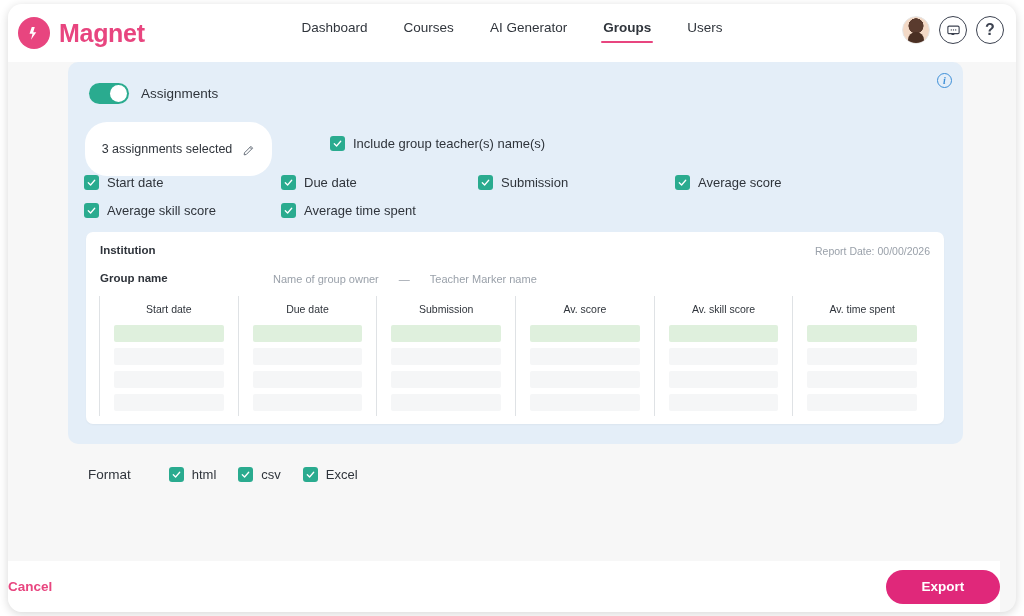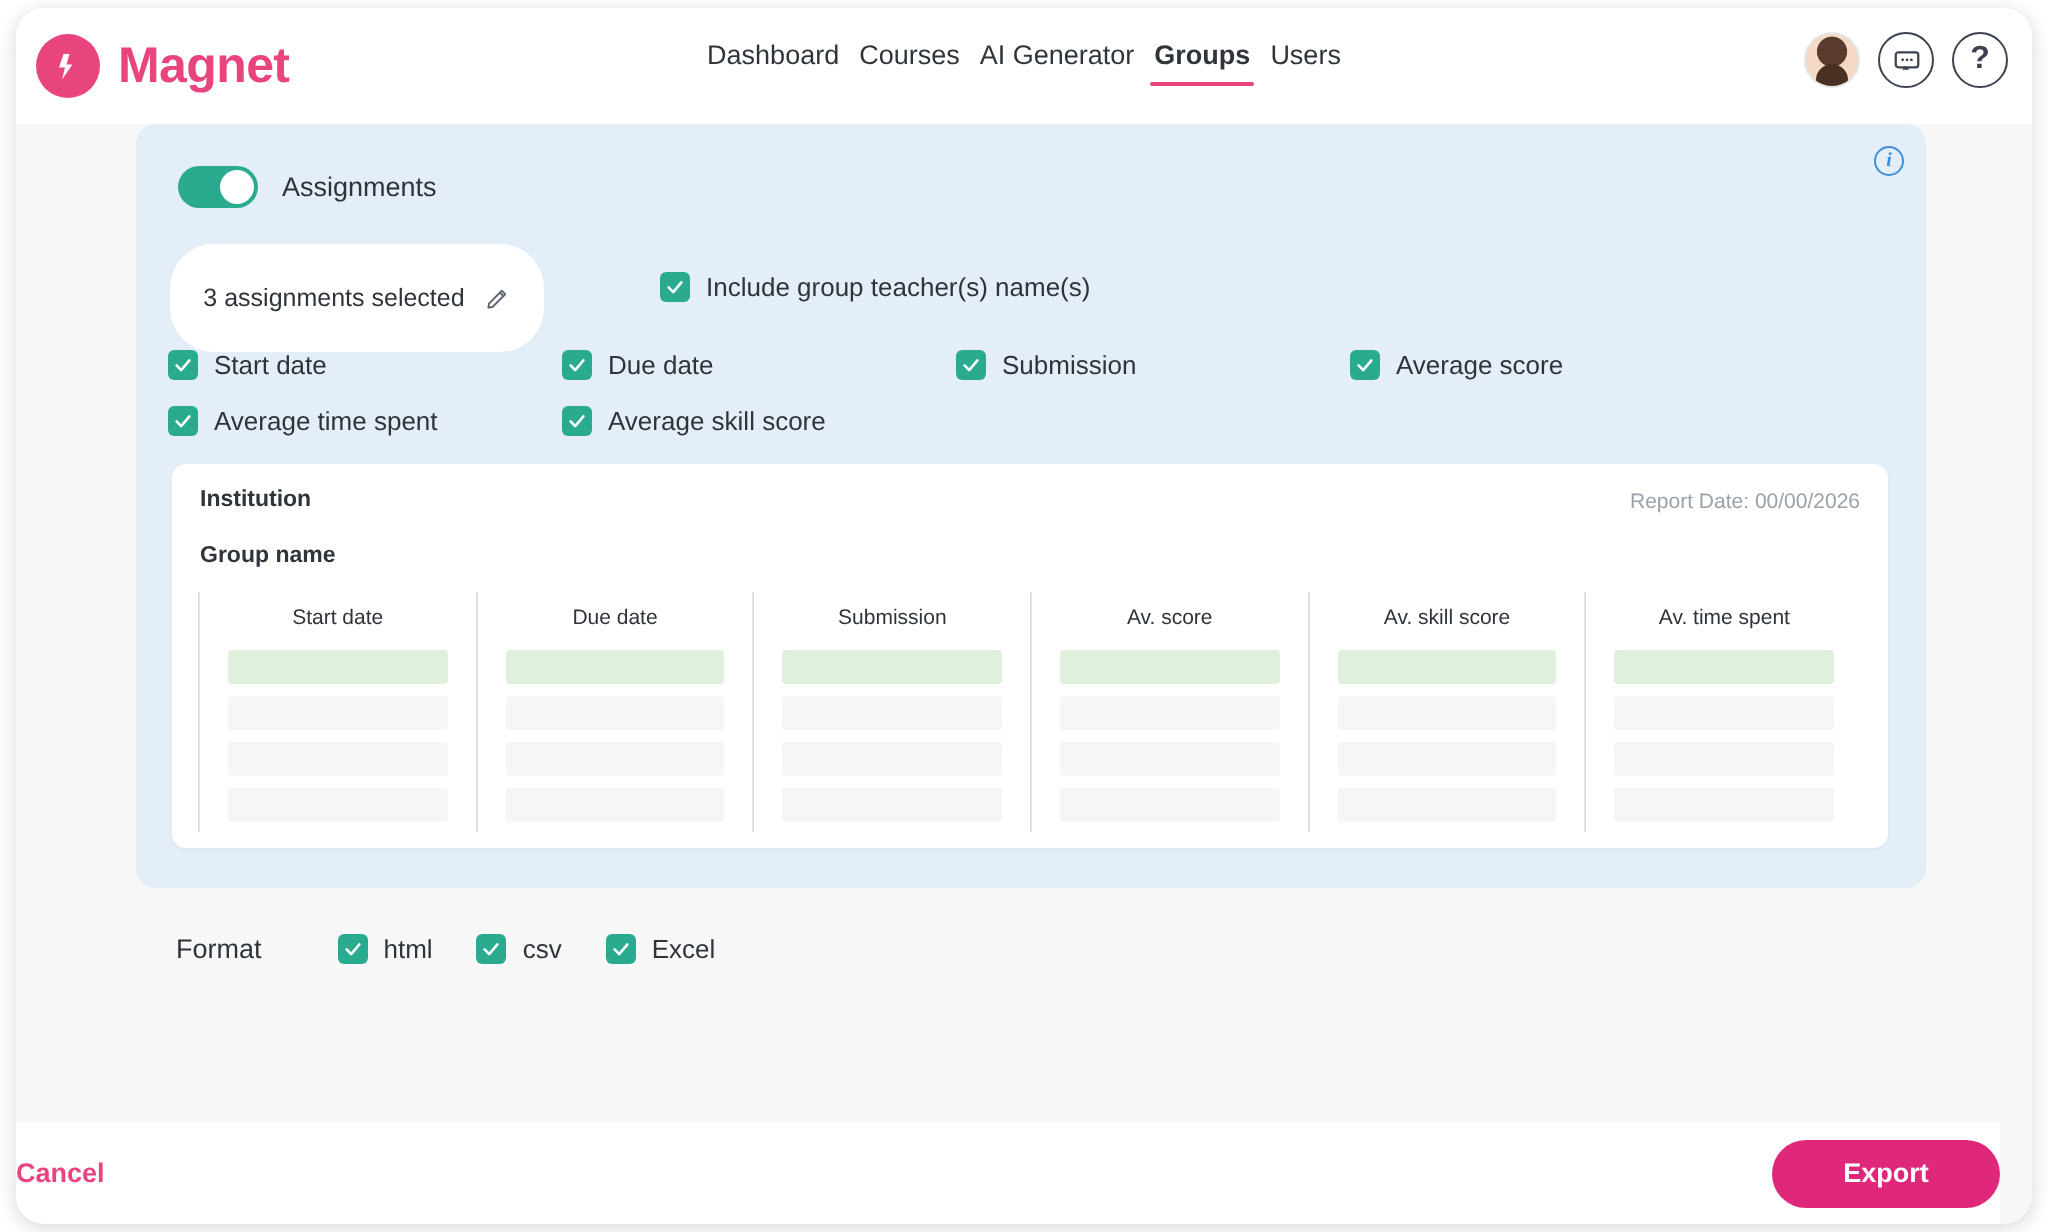--- a/index.html
+++ b/index.html
@@ -35,21 +35,21 @@
     font-family: "DejaVu Sans", sans-serif;
   }
   .brand-name {
     margin-left: 9px;
     font-size: 25px; font-weight: 700; color: #e8457f;
     letter-spacing: -0.3px;
   }
   .nav {
     position: absolute; left: 0; right: 0;
     display: flex; justify-content: center; align-items: center;
-    gap: 10px;
+    gap: 36px;
     top: 16px;
   }
   .nav-item {
     font-size: 13.5px; color: #30353c; position: relative;
     padding-bottom: 8px; cursor: pointer; white-space: nowrap;
   }
   .nav-item.active { font-weight: 700; }
   .nav-item.active::after {
     content: ""; position: absolute; left: -2px; right: -2px; bottom: 0;
     height: 2.5px; background: #e8457f; border-radius: 2px;
@@ -320,36 +320,41 @@
               </svg>
             </span>
           <span class="cb-label">Average score</span>
         </div>
         <div class="cb-item">
           <span class="cb">
               <svg viewBox="0 0 24 24">
                 <path d="M5 12.5 L10 17.5 L19 7" fill="none" stroke="#fff" stroke-width="2.8" stroke-linecap="round" stroke-linejoin="round"></path>
               </svg>
             </span>
+          <span class="cb-label">Average skill score</span>
+        </div>
+        <div class="cb-item">
+          <span class="cb">
+              <svg viewBox="0 0 24 24">
+                <path d="M5 12.5 L10 17.5 L19 7" fill="none" stroke="#fff" stroke-width="2.8" stroke-linecap="round" stroke-linejoin="round"></path>
+              </svg>
+            </span>
           <span class="cb-label">Average time spent</span>
-        </div>
-        <div class="cb-item">
-          <span class="cb">
-              <svg viewBox="0 0 24 24">
-                <path d="M5 12.5 L10 17.5 L19 7" fill="none" stroke="#fff" stroke-width="2.8" stroke-linecap="round" stroke-linejoin="round"></path>
-              </svg>
-            </span>
-          <span class="cb-label">Average skill score</span>
         </div>
       </div>
 
       <div class="white-card">
         <div class="wc-institution">Institution</div>
         <div class="wc-report">Report Date: 00/00/2026</div>
         <div class="wc-group">Group name</div>
+        <div class="wc-owner">
+          <span>Name of group owner</span>
+          <span>—</span>
+          <span>Teacher Marker name</span>
+        </div>
 
         <div class="table">
 
           <div class="col datacol">
             <div class="col-head">Start date</div>
             <div class="cell avg">
                 <div class="cell-inner"></div>
               </div>
             <div class="cell">
                 <div class="cell-inner"></div>

